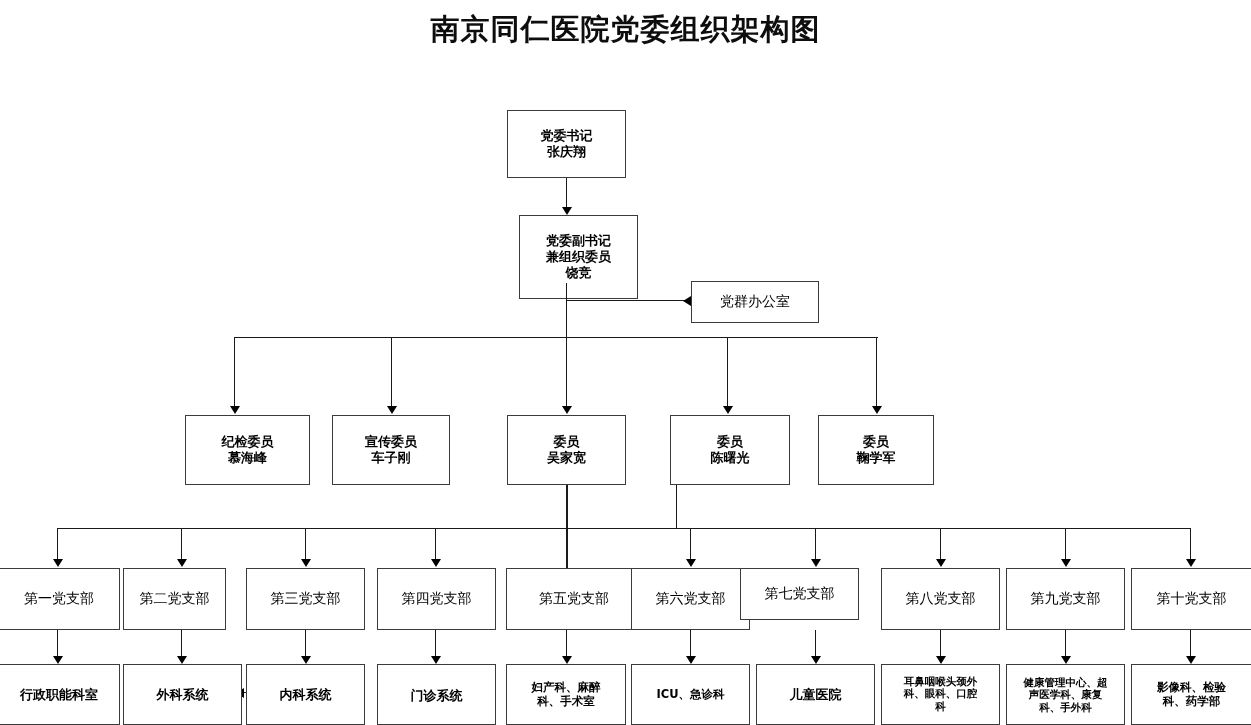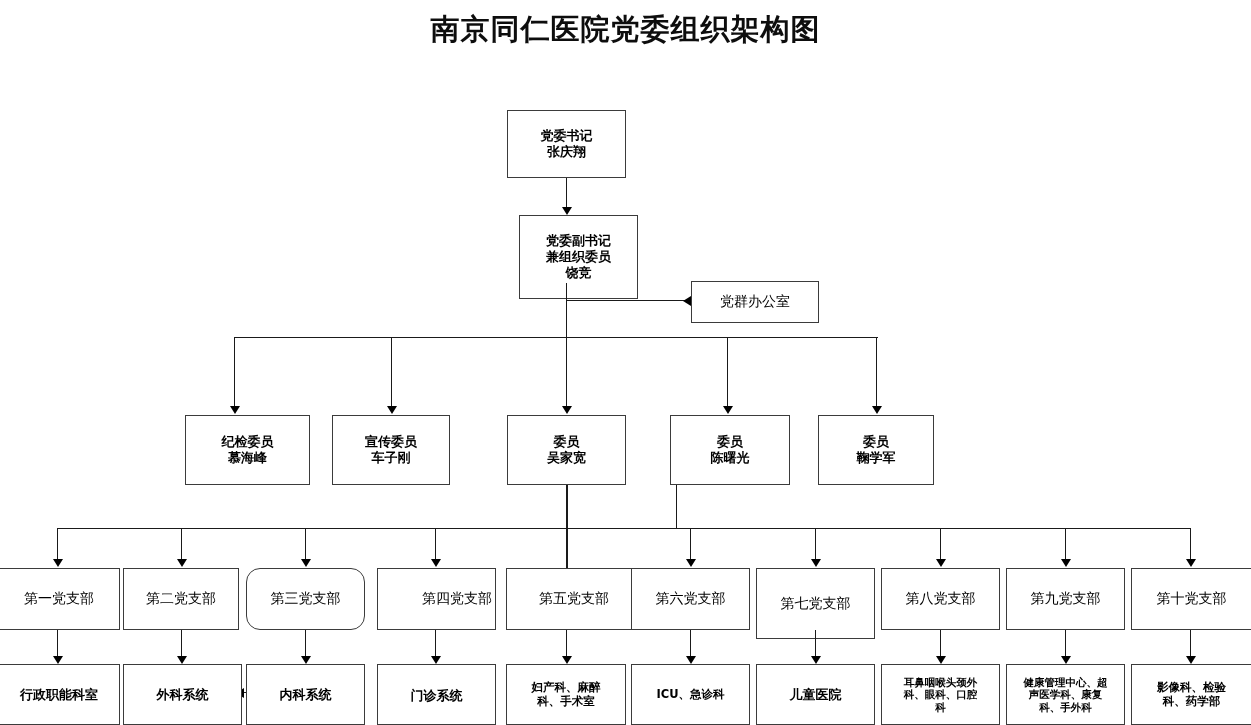--- a/index.html
+++ b/index.html
@@ -194,46 +194,46 @@
   <div class="arrow-down" style="left:1061px;top:559px;"></div>
 
   <div class="conn v" style="left:1190px;top:528px;height:34px;"></div>
   <div class="arrow-down" style="left:1186px;top:559px;"></div>
 
   <div class="node serif" style="left:-2px;top:568px;width:122px;height:62px;">
     <span class="lines">
         <span>第一党支部</span>
       </span>
   </div>
-  <div class="node serif" style="left:123px;top:568px;width:116px;height:62px;">
+  <div class="node serif" style="left:123px;top:568px;width:103px;height:62px;">
     <span class="lines">
         <span>第二党支部</span>
       </span>
   </div>
-  <div class="node serif" style="left:246px;top:568px;width:119px;height:62px;border-radius:14px;">
+  <div class="node serif" style="left:246px;top:568px;width:119px;height:62px;">
     <span class="lines">
         <span>第三党支部</span>
       </span>
   </div>
-  <div class="node serif" style="left:377px;top:568px;width:119px;height:62px;text-align:right;">
+  <div class="node serif" style="left:377px;top:568px;width:119px;height:62px;">
     <span class="lines">
         <span>第四党支部</span>
       </span>
   </div>
   <div class="node serif" style="left:506px;top:568px;width:136px;height:62px;">
     <span class="lines">
         <span>第五党支部</span>
       </span>
   </div>
   <div class="node serif" style="left:631px;top:568px;width:119px;height:62px;">
     <span class="lines">
         <span>第六党支部</span>
       </span>
   </div>
-  <div class="node serif" style="left:756px;top:568px;width:119px;height:71px;align-items:center;">
+  <div class="node serif" style="left:740px;top:568px;width:119px;height:52px;align-items:center;">
     <span class="lines">
         <span>第七党支部</span>
       </span>
   </div>
   <div class="node serif" style="left:881px;top:568px;width:119px;height:62px;">
     <span class="lines">
         <span>第八党支部</span>
       </span>
   </div>
   <div class="node serif" style="left:1006px;top:568px;width:119px;height:62px;">
@@ -316,21 +316,21 @@
         <span>ICU、急诊科</span>
       </span>
   </div>
 
   <div class="node" style="left:756px;top:664px;width:119px;height:61px;justify-content:flex-end;">
     <span class="lines">
         <span>儿童医院</span>
       </span>
   </div>
 
-  <div class="node tiny" style="left:881px;top:664px;width:119px;height:61px;">
+  <div class="node tiny" style="left:881px;top:664px;width:119px;height:61px;font-family:Liberation Mono, monospace;">
     <span class="lines">
       <span>耳鼻咽喉头颈外</span>
       <span>科、眼科、口腔</span>
       <span>科</span>
     </span>
   </div>
 
   <div class="node tiny" style="left:1006px;top:664px;width:119px;height:61px;">
     <span class="lines">
       <span>健康管理中心、超</span>

